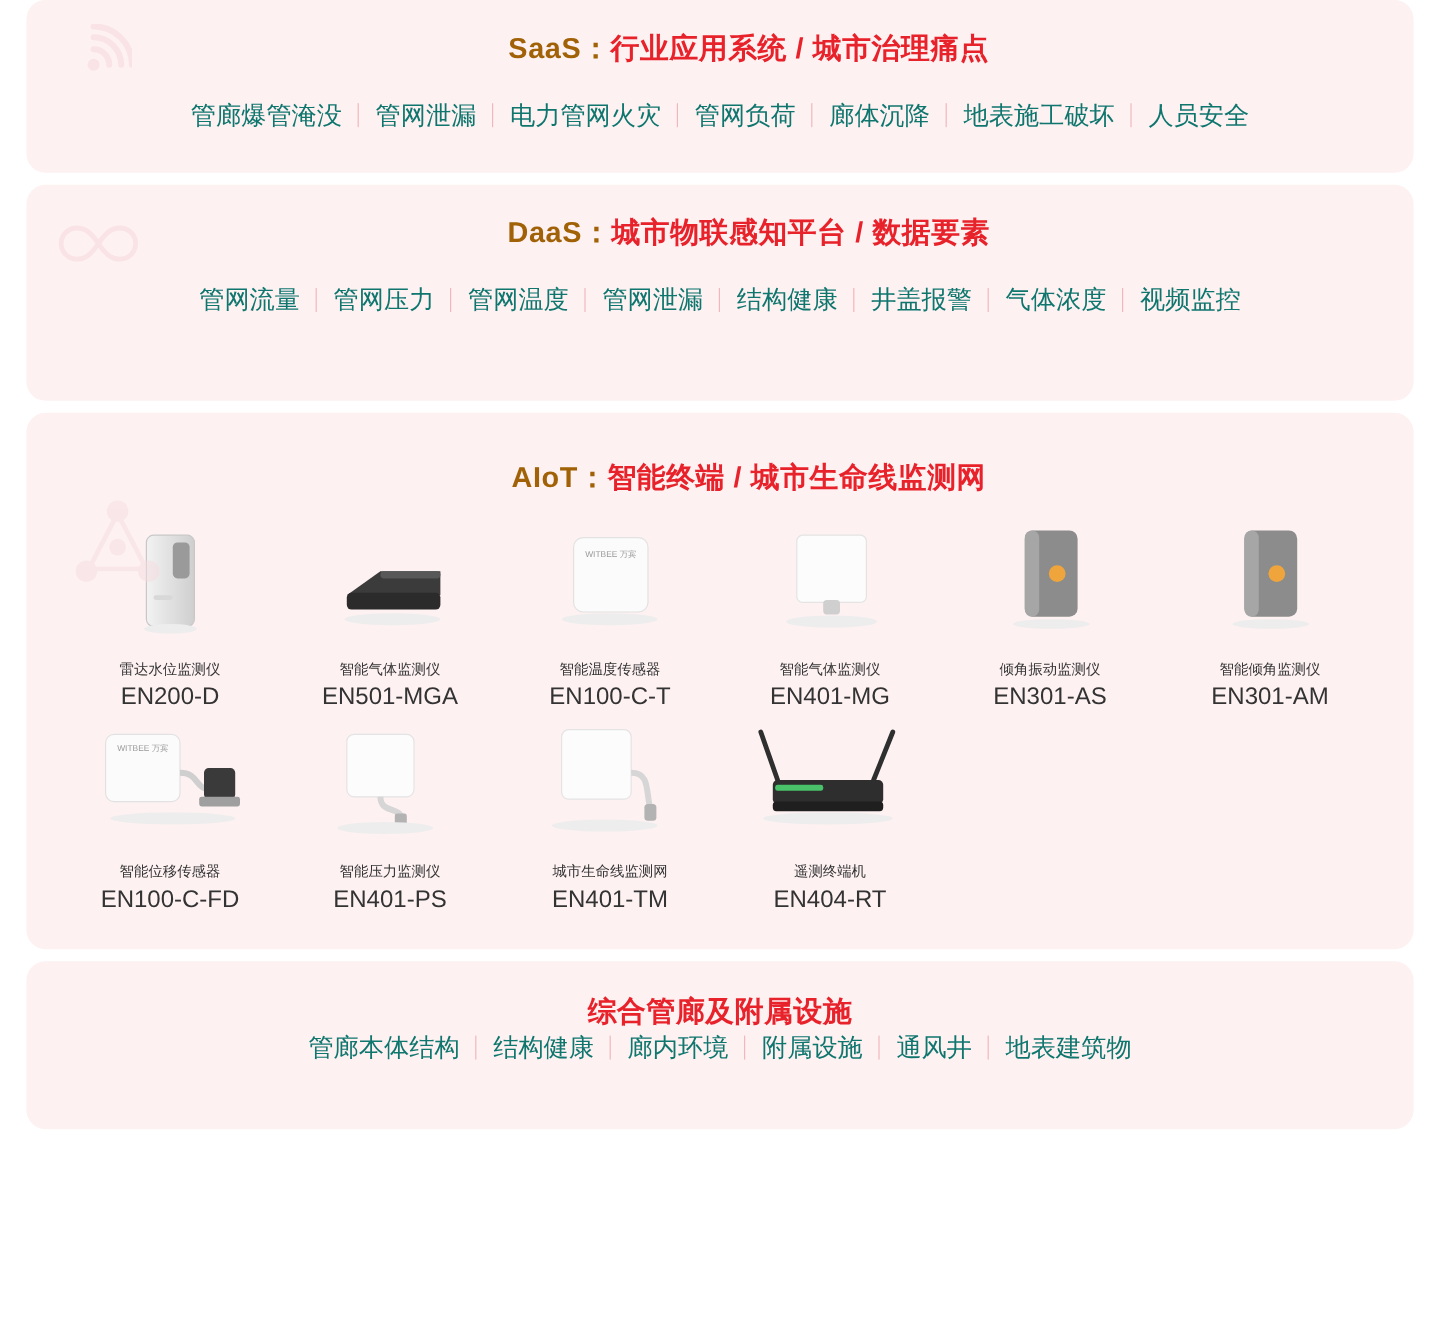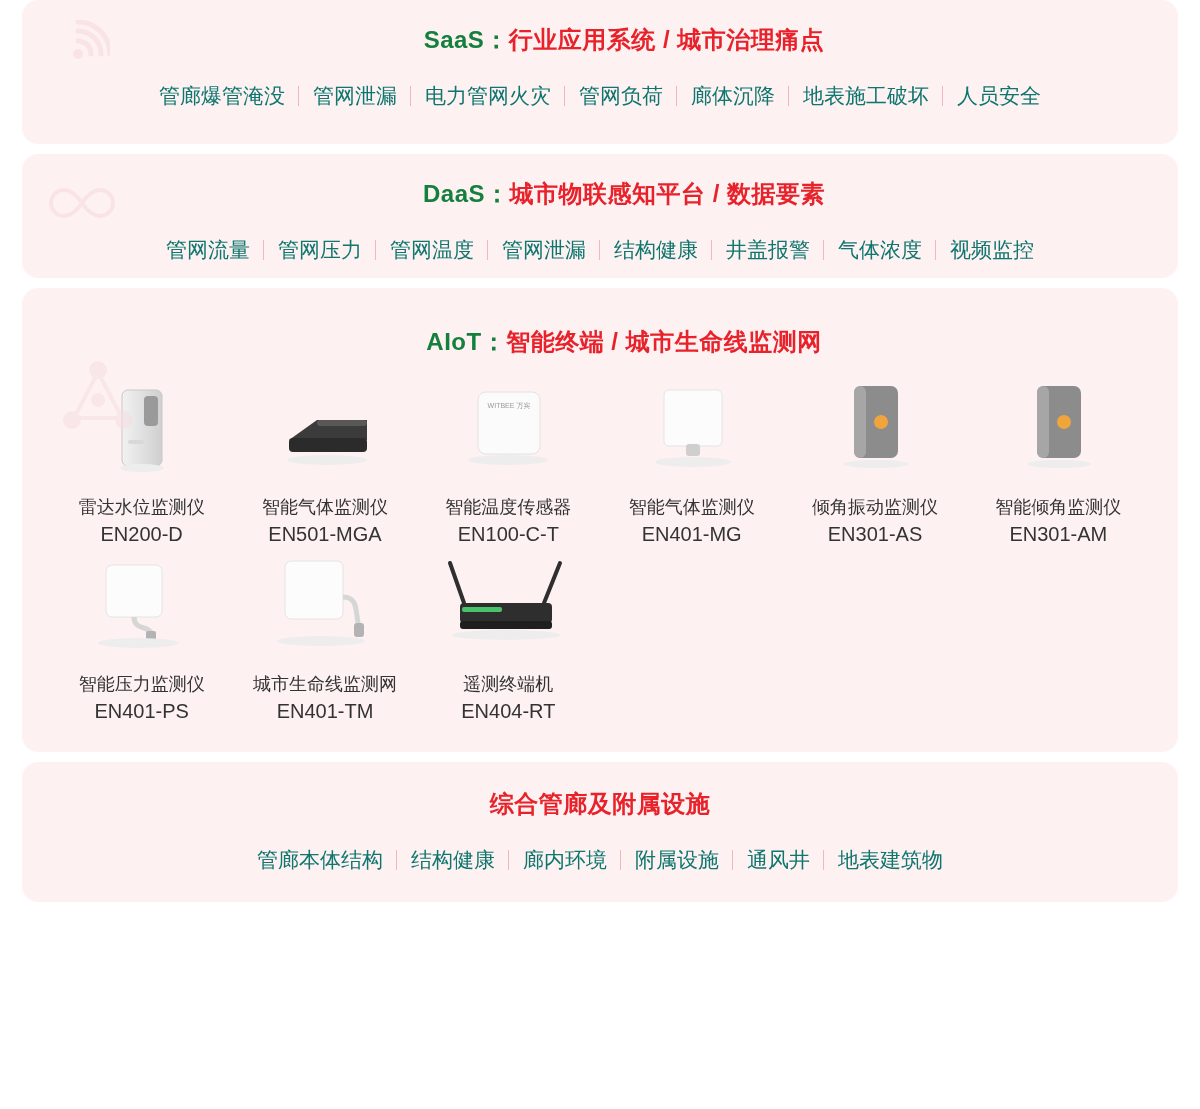--- a/index.html
+++ b/index.html
@@ -31,21 +31,21 @@
   }
   .panel + .panel { margin-top: 10px; }
 
   .panel-title {
     text-align: center;
     font-size: 24px;
     font-weight: bold;
     color: #e8222a;
     letter-spacing: .5px;
   }
-  .panel-title .lead { color: #15803d; margin-left: 48px; }
+  .panel-title .lead { color: #a16207; margin-left: 48px; }
 
   
   .tag-row {
     display: flex;
     justify-content: center;
     align-items: center;
     flex-wrap: nowrap;
   }
   .tag {
     font-size: 21px;
@@ -72,21 +72,21 @@
     opacity: .5;
     pointer-events: none;
   }
 
   
   #saas { height: 144px; padding-top: 24px; box-sizing: border-box; }
   #saas .panel-title { margin-bottom: 26px; }
   #saas .wm { top: 20px; }
 
   
-  #daas { height: 124px; padding-top: 24px; box-sizing: border-box; }
+  #daas { height: 180px; padding-top: 24px; box-sizing: border-box; }
   #daas .panel-title { margin-bottom: 26px; }
   #daas .wm { top: 22px; }
 
   
   #aiot {
     padding-top: 38px;
     padding-bottom: 26px;
     box-sizing: border-box;
   }
   #aiot .panel-title { margin-bottom: 18px; }
@@ -105,35 +105,35 @@
     justify-content: flex-start;
   }
   .device-img {
     height: 104px;
     display: flex;
     align-items: flex-end;
     justify-content: center;
     margin-bottom: 14px;
   }
   .device-name {
-    font-size: 18px;
+    font-size: 12px;
     color: #333;
     line-height: 1.45;
     white-space: nowrap;
   }
   .device-model {
     font-size: 20px;
     color: #333;
     line-height: 1.45;
     white-space: nowrap;
   }
 
   
   #infra { height: 140px; padding-top: 26px; box-sizing: border-box; }
-  #infra .panel-title { margin-bottom: 26px; }
+  #infra .panel-title { }
   #infra .tag { font-size: 21px; }
 </style>
 </head>
 <body>
 
 <div class="page">
 
   <section class="panel" id="saas">
     <span class="wm">
       <svg width="64" height="64" viewBox="0 0 64 64" fill="none">
@@ -275,20 +275,34 @@
             <rect x="34" y="10" width="44" height="72" rx="7" fill="#8c8c8c"></rect>
             <rect x="34" y="10" width="12" height="72" rx="6" fill="#a6a6a6"></rect>
             <circle cx="61" cy="46" r="7" fill="#f0a53c"></circle>
             <ellipse cx="56" cy="88" rx="32" ry="4" fill="#ededed"></ellipse>
           </svg>
         </div>
         <div class="device-name">智能倾角监测仪</div>
         <div class="device-model">EN301-AM</div>
       </div>
 
+      <div class="device">
+        <div class="device-img">
+          <svg width="160" height="104" viewBox="0 0 160 104">
+            <rect x="26" y="12" width="62" height="56" rx="7" fill="#fbfbfb" stroke="#e2e2e2"></rect>
+            <text x="57" y="26" font-size="7" fill="#9a9a9a" text-anchor="middle" font-family="Liberation Sans, sans-serif">WITBEE 万宾</text>
+            <path d="M88 44 C104 44 100 58 114 58" stroke="#cfcfcf" stroke-width="5" fill="none"></path>
+            <rect x="108" y="40" width="26" height="26" rx="4" fill="#3a3a3a"></rect>
+            <rect x="104" y="64" width="34" height="8" rx="2" fill="#9f9f9f"></rect>
+            <ellipse cx="82" cy="82" rx="52" ry="5" fill="#ededed"></ellipse>
+          </svg>
+        </div>
+        <div class="device-name">智能位移传感器</div>
+        <div class="device-model">EN100-C-FD</div>
+      </div>
 
       <div class="device">
         <div class="device-img">
           <svg width="140" height="104" viewBox="0 0 140 104">
             <rect x="34" y="12" width="56" height="52" rx="6" fill="#fcfcfc" stroke="#e4e4e4"></rect>
             <path d="M62 64 C62 78 78 72 80 82" stroke="#d6d6d6" stroke-width="5" fill="none"></path>
             <rect x="74" y="78" width="10" height="10" rx="2" fill="#b3b3b3"></rect>
             <ellipse cx="66" cy="90" rx="40" ry="5" fill="#ededed"></ellipse>
           </svg>
         </div>

